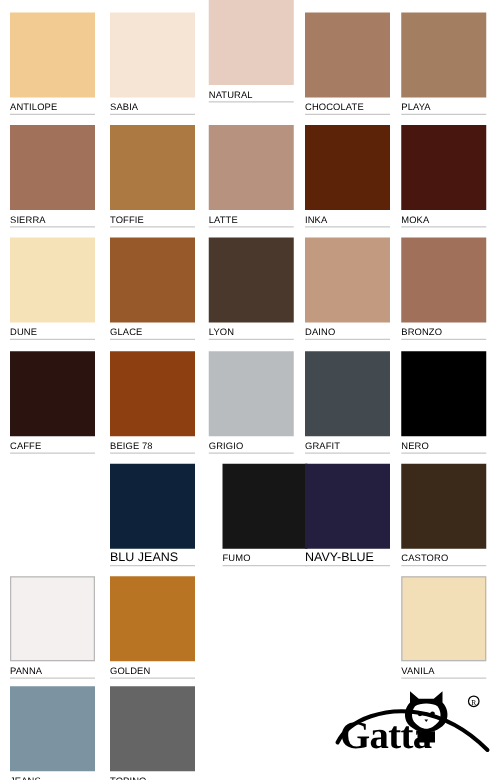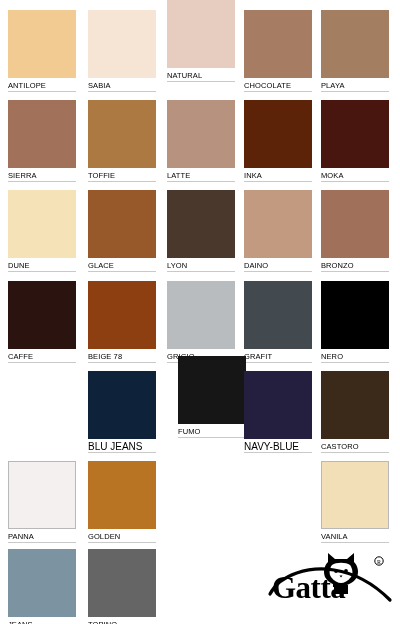--- a/index.html
+++ b/index.html
@@ -148,21 +148,21 @@
       <div class="swatch-label">GRAFIT</div>
     </div>
     <div class="swatch-cell" style="left: 321px; top: 281px;">
       <div class="swatch-chip" title="NERO #000000" style="background: rgb(0, 0, 0);"></div>
       <div class="swatch-label">NERO</div>
     </div>
     <div class="swatch-cell" style="left: 88px; top: 371px;">
       <div class="swatch-chip" title="BLU JEANS #0e2339" style="background: rgb(14, 35, 57);"></div>
       <div class="swatch-label wide">BLU JEANS</div>
     </div>
-    <div class="swatch-cell" style="left: 167px; top: 356px; padding-left: 11px;">
+    <div class="swatch-cell" style="left: 167px; top: 371px; padding-left: 11px;">
       <div class="swatch-chip" title="FUMO #161616" style="background: rgb(22, 22, 22);"></div>
       <div class="swatch-label">FUMO</div>
     </div>
     <div class="swatch-cell" style="left: 244px; top: 371px;">
       <div class="swatch-chip" title="NAVY-BLUE #241f3f" style="background: rgb(36, 31, 63);"></div>
       <div class="swatch-label wide">NAVY-BLUE</div>
     </div>
     <div class="swatch-cell" style="left: 321px; top: 371px;">
       <div class="swatch-chip" title="CASTORO #3b2a1a" style="background: rgb(59, 42, 26);"></div>
       <div class="swatch-label">CASTORO</div>

